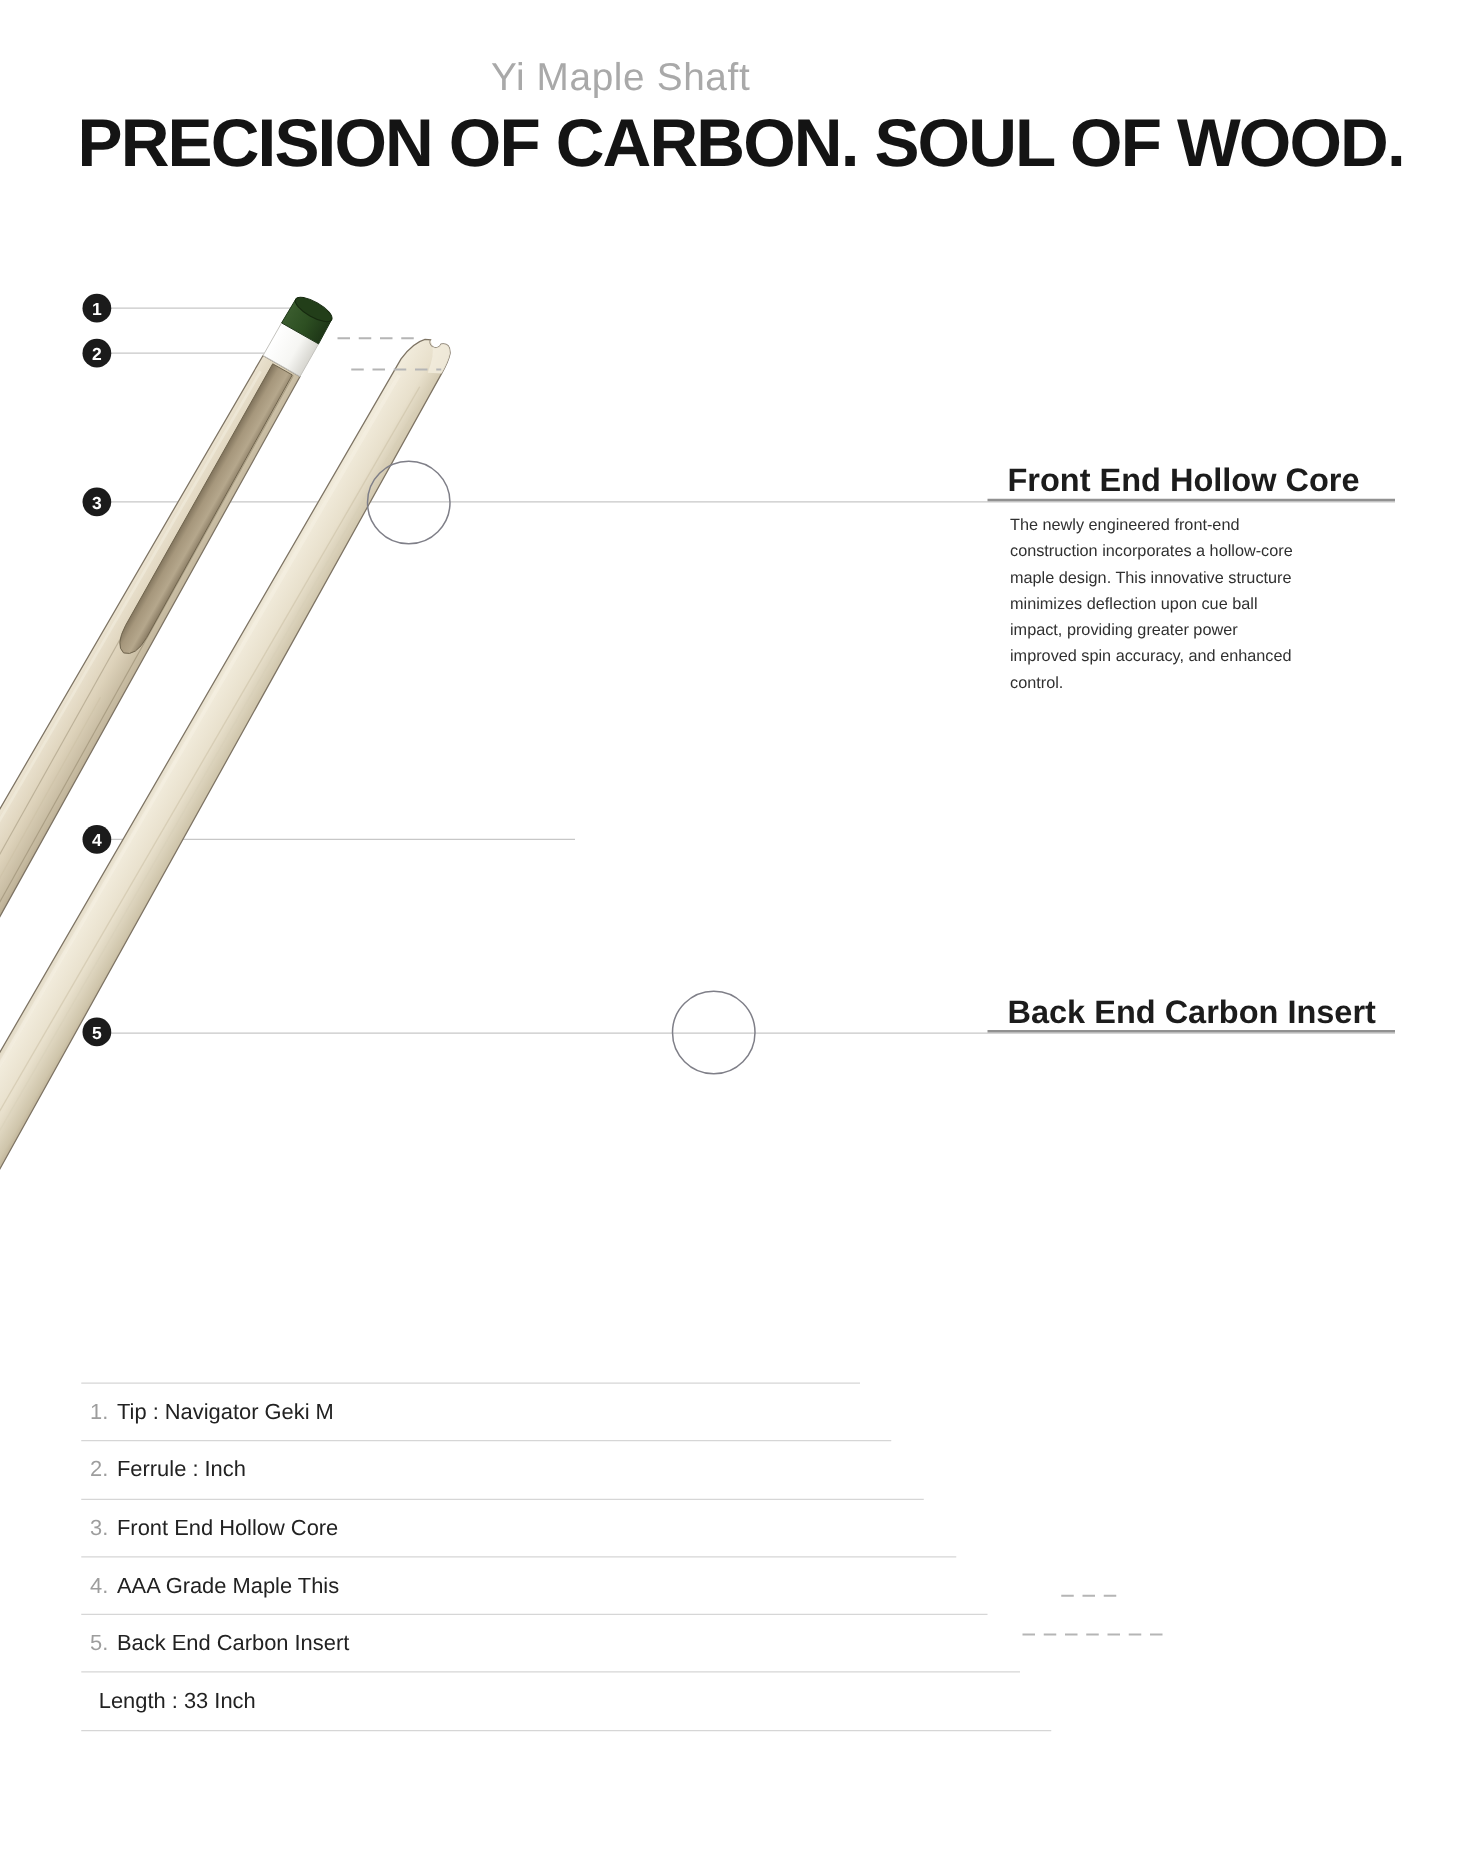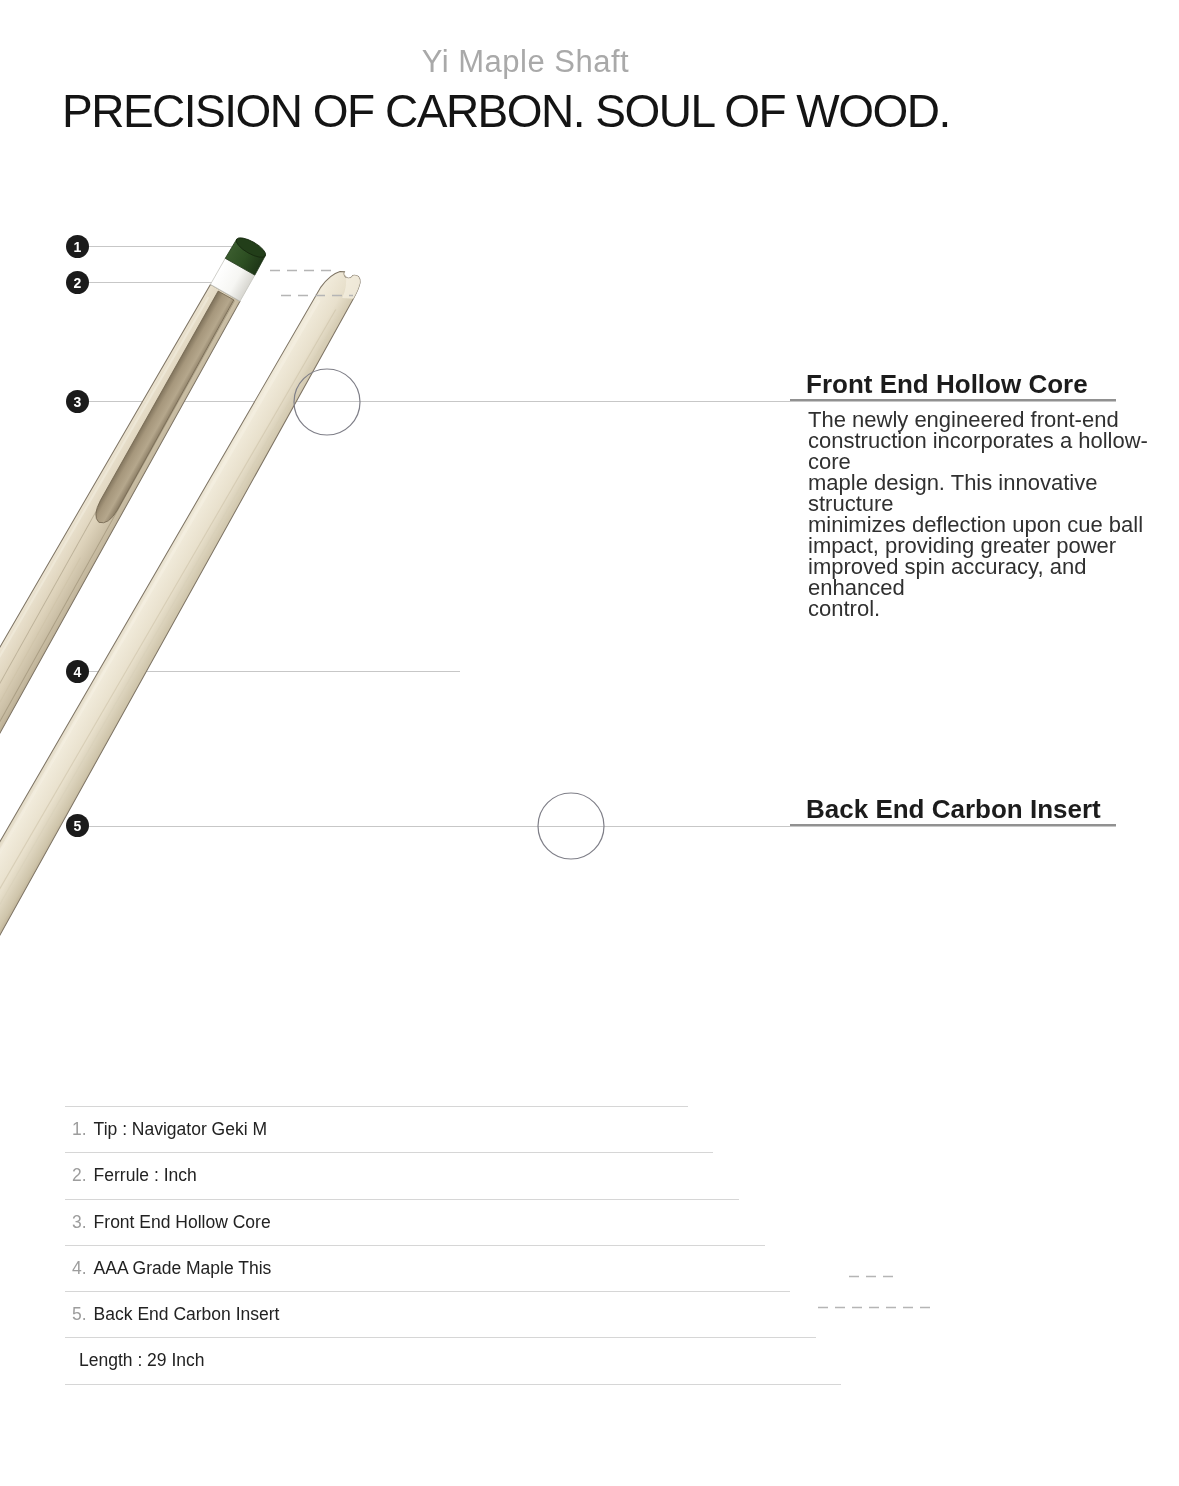--- a/index.html
+++ b/index.html
@@ -2,37 +2,37 @@
 <html><head>
 <meta charset="utf-8">
 <style>
   html,body{margin:0;padding:0;background:#ffffff;}
   #page{
     position:relative;width:1179px;height:1486px;background:#ffffff;
     font-family:"Liberation Sans",sans-serif;overflow:hidden;
   }
   .subtitle{
     position:absolute;top:44px;left:0;width:993px;text-align:center;
-    font-size:31px;font-weight:400;color:#a9a9a9;letter-spacing:.5px;padding-left:29px;
+    font-size:31px;font-weight:400;color:#a9a9a9;letter-spacing:.5px;
   }
   .headline{
     position:absolute;top:84px;left:62px;width:1100px;
-    font-size:46px;font-weight:400;color:#141414;letter-spacing:-1.5px;white-space:nowrap;
+    font-size:54px;font-weight:700;color:#141414;letter-spacing:-1.5px;white-space:nowrap;
   }
   .leader{position:absolute;height:1px;background:#c7c7c7;}
   .marker{
     position:absolute;width:23px;height:23px;border-radius:50%;background:#1b1b1b;
     color:#ffffff;font-size:14px;font-weight:700;display:flex;align-items:center;justify-content:center;
   }
   svg.cue{position:absolute;left:0;top:0;}
   .section{position:absolute;left:806px;width:345px;}
   .sec-head{font-size:26px;font-weight:700;color:#1c1c1c;letter-spacing:0;}
   .sec-rule{position:absolute;height:2px;background:#919191;left:790px;width:326px;}
   .sec-body{
-    position:absolute;left:808px;width:345px;font-size:22px;line-height:21px;color:#303030;
+    position:absolute;left:808px;width:345px;font-size:13px;line-height:21px;color:#303030;
     white-space:pre-line;
   }
   .legend-sep{position:absolute;left:65px;height:1px;background:#d6d6d6;}
   .legend-row{
     position:absolute;left:72px;height:46px;display:flex;align-items:center;
     font-size:17.5px;color:#222222;
   }
   .legend-num{color:#9d9d9d;margin-right:7px;min-width:0;}
 </style>
 </head>
@@ -204,16 +204,16 @@
   <div class="legend-row" style="top:1245px;">
     <span class="legend-num">4.</span>
     <span>AAA Grade Maple This</span>
   </div>
   <div class="legend-row" style="top:1291px;">
     <span class="legend-num">5.</span>
     <span>Back End Carbon Insert</span>
   </div>
   <div class="legend-row" style="top:1337px;">
     <span class="legend-num"></span>
-    <span>Length : 29 Inch</span>
+    <span>Length : 33 Inch</span>
   </div>
 
 </div>
 
 </body></html>

